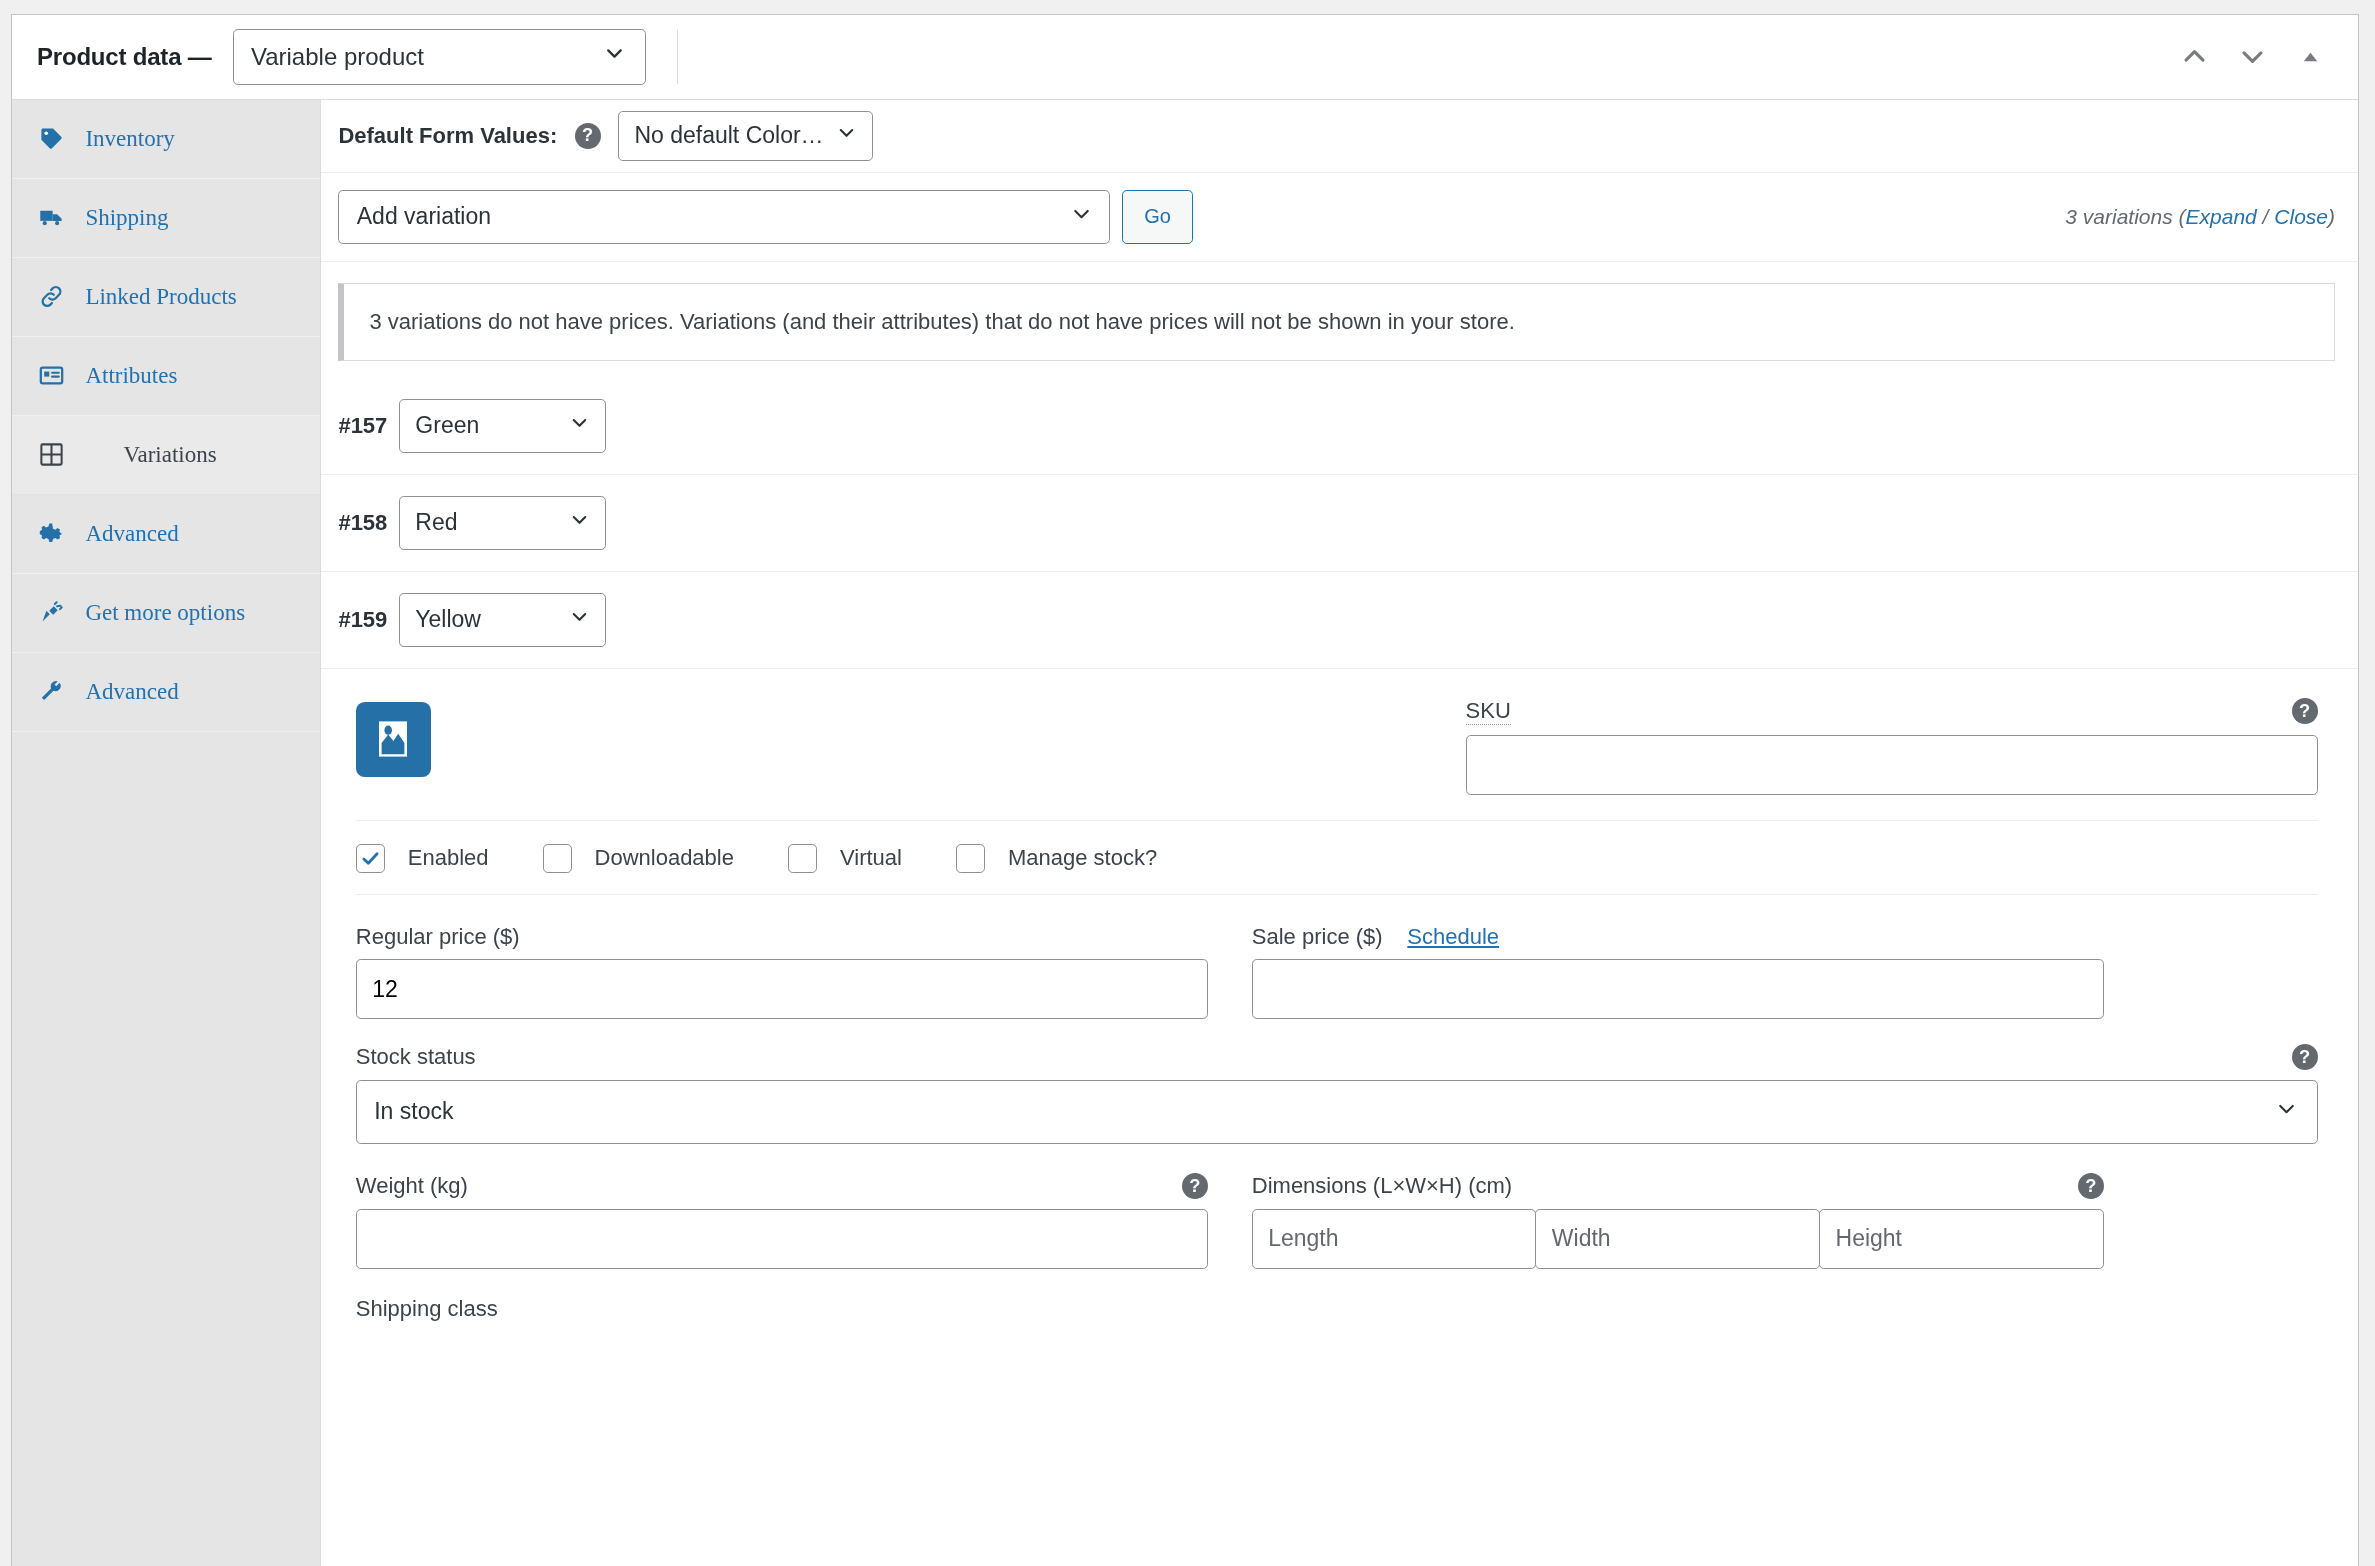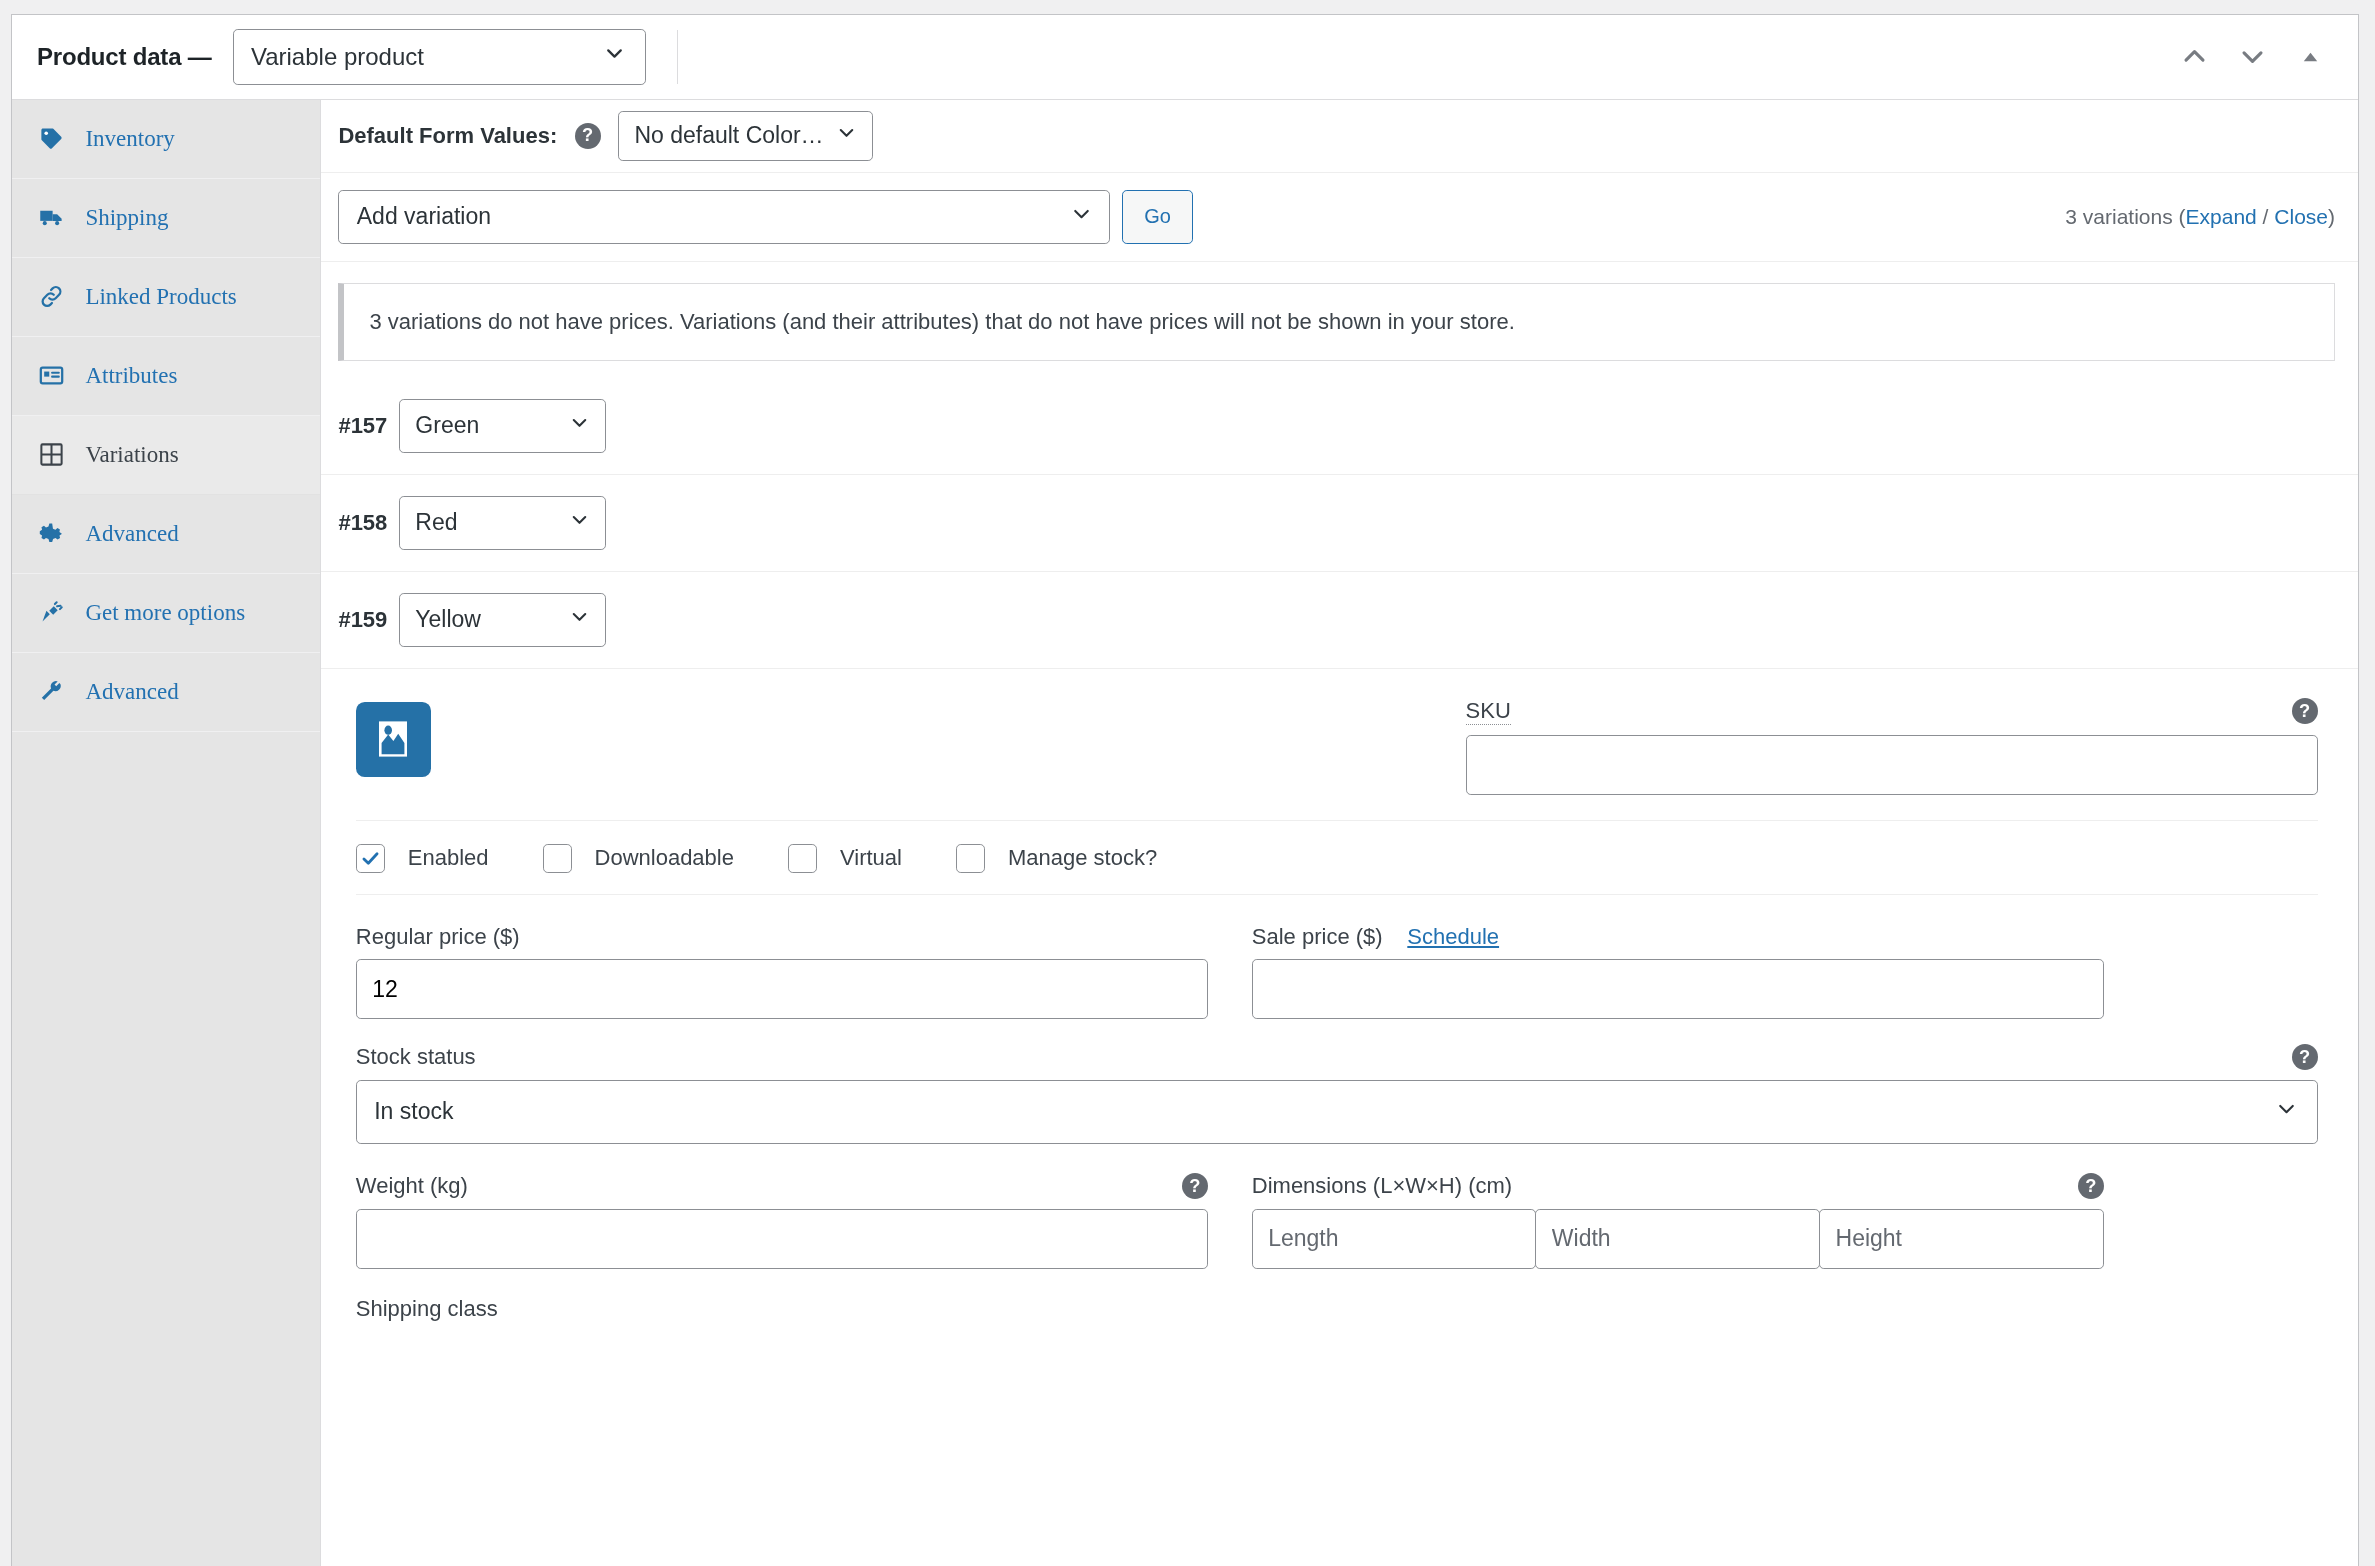--- a/index.html
+++ b/index.html
@@ -78,20 +78,21 @@
   .nav-item .nav-ico {
     width: 33px; height: 29px;
     margin-right: 17.4px;
     display: flex; align-items: center; justify-content: center;
     flex: 0 0 33px;
   }
   .nav-item.active {
     background: #eaeaea;
     color: #3c434a;
     border-bottom-color: #e2e2e2;
+    gap: 38px;
   }
 
   .panel-main { flex: 1; background: #fff; position: relative; }
 
   
   .tb-row {
     display: flex; align-items: center;
     padding: 0 23px 0 17.4px;
     border-bottom: 1px solid #eee;
   }
@@ -125,21 +126,21 @@
     margin-left: 11.6px;
     width: 71px; height: 54px;
     border: 1px solid #2271b1; border-radius: 4.8px;
     background: #f6f7f7; color: #2271b1;
     font-size: 20px;
     display: flex; align-items: center; justify-content: center;
     cursor: pointer;
   }
   .var-count {
     margin-left: auto;
-    font-size: 21px; color: #646970;
+    font-size: 21px; font-style: italic; color: #646970;
   }
   .var-count a { color: #2271b1; text-decoration: none; }
 
   
   .notice-wrap { padding: 21px 23px 17.4px 17.4px; }
   .notice {
     border: 1px solid #dcdcde;
     border-left: 6.8px solid #c3c4c7;
     background: #fff;
     padding: 25px 25px;

